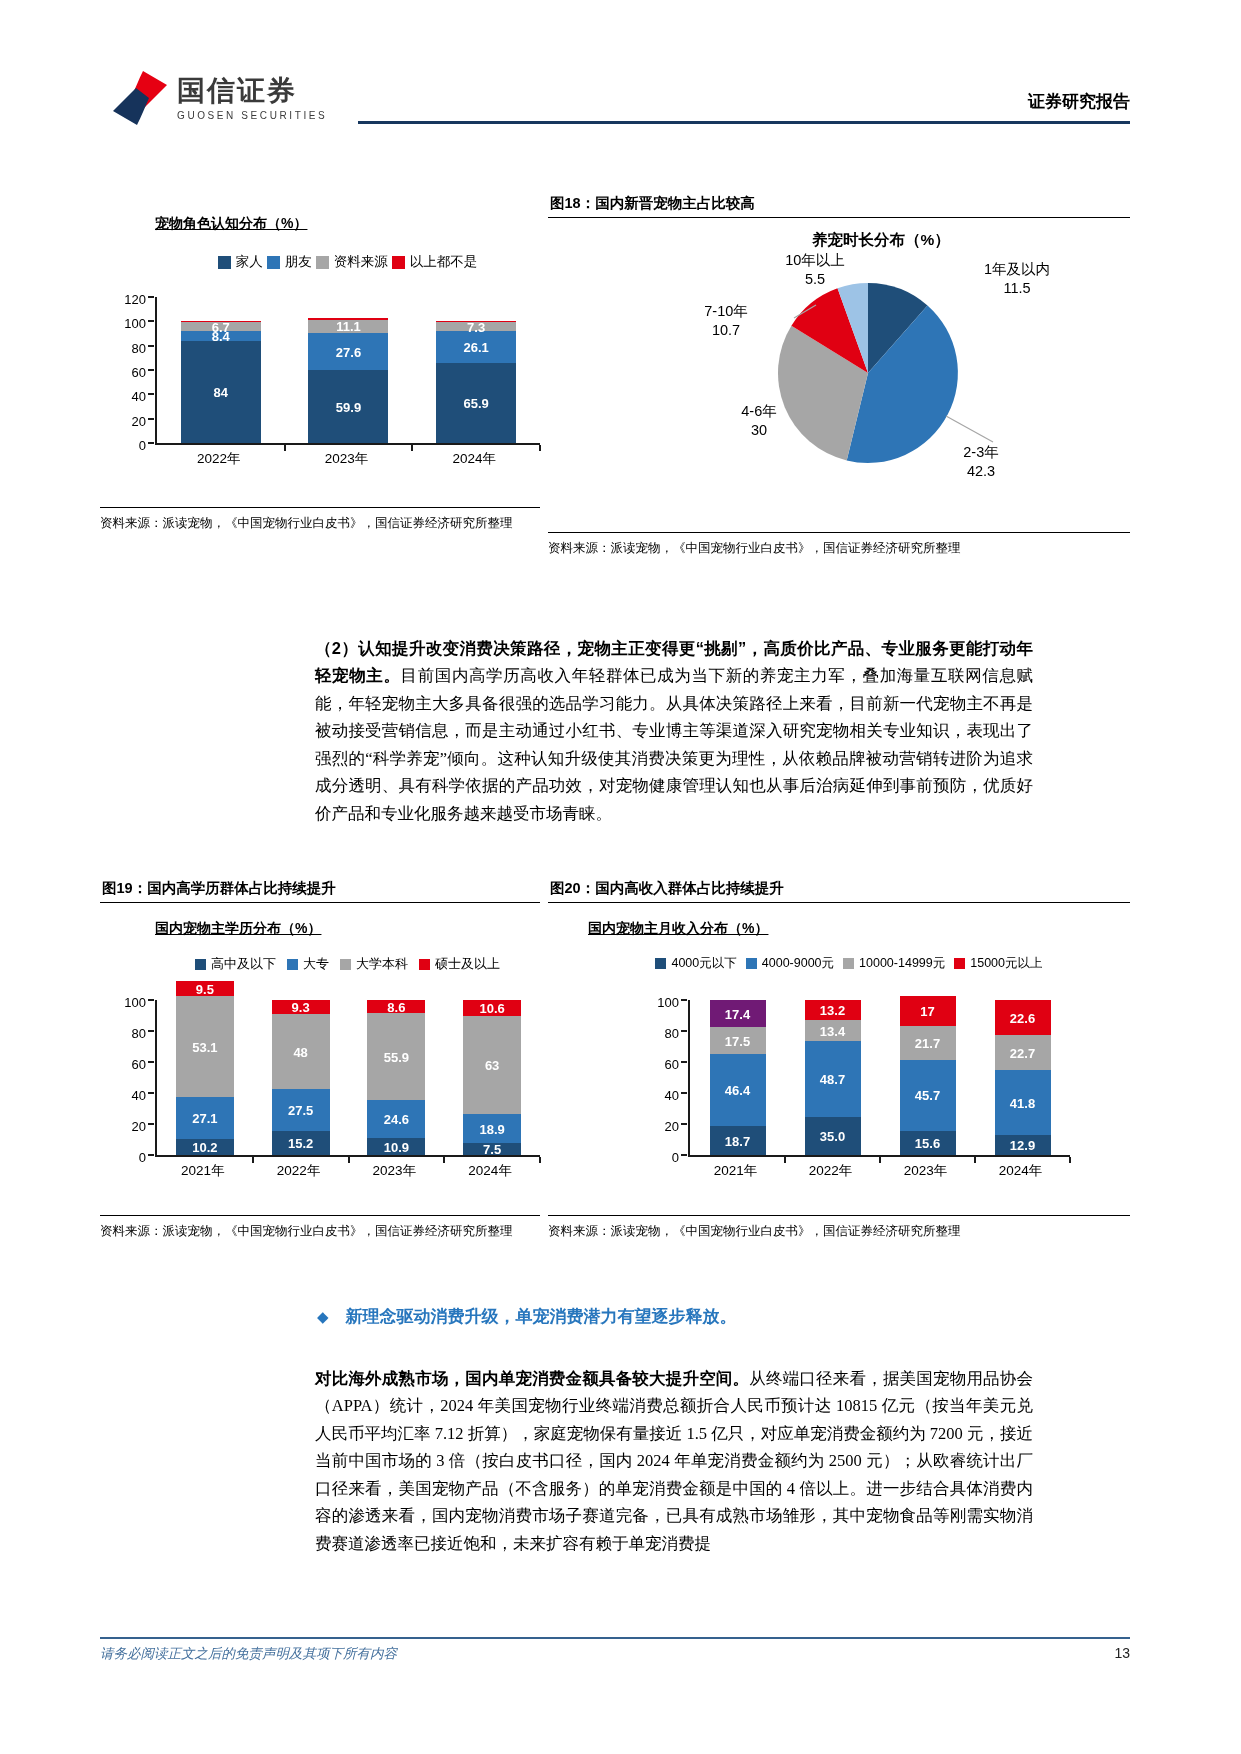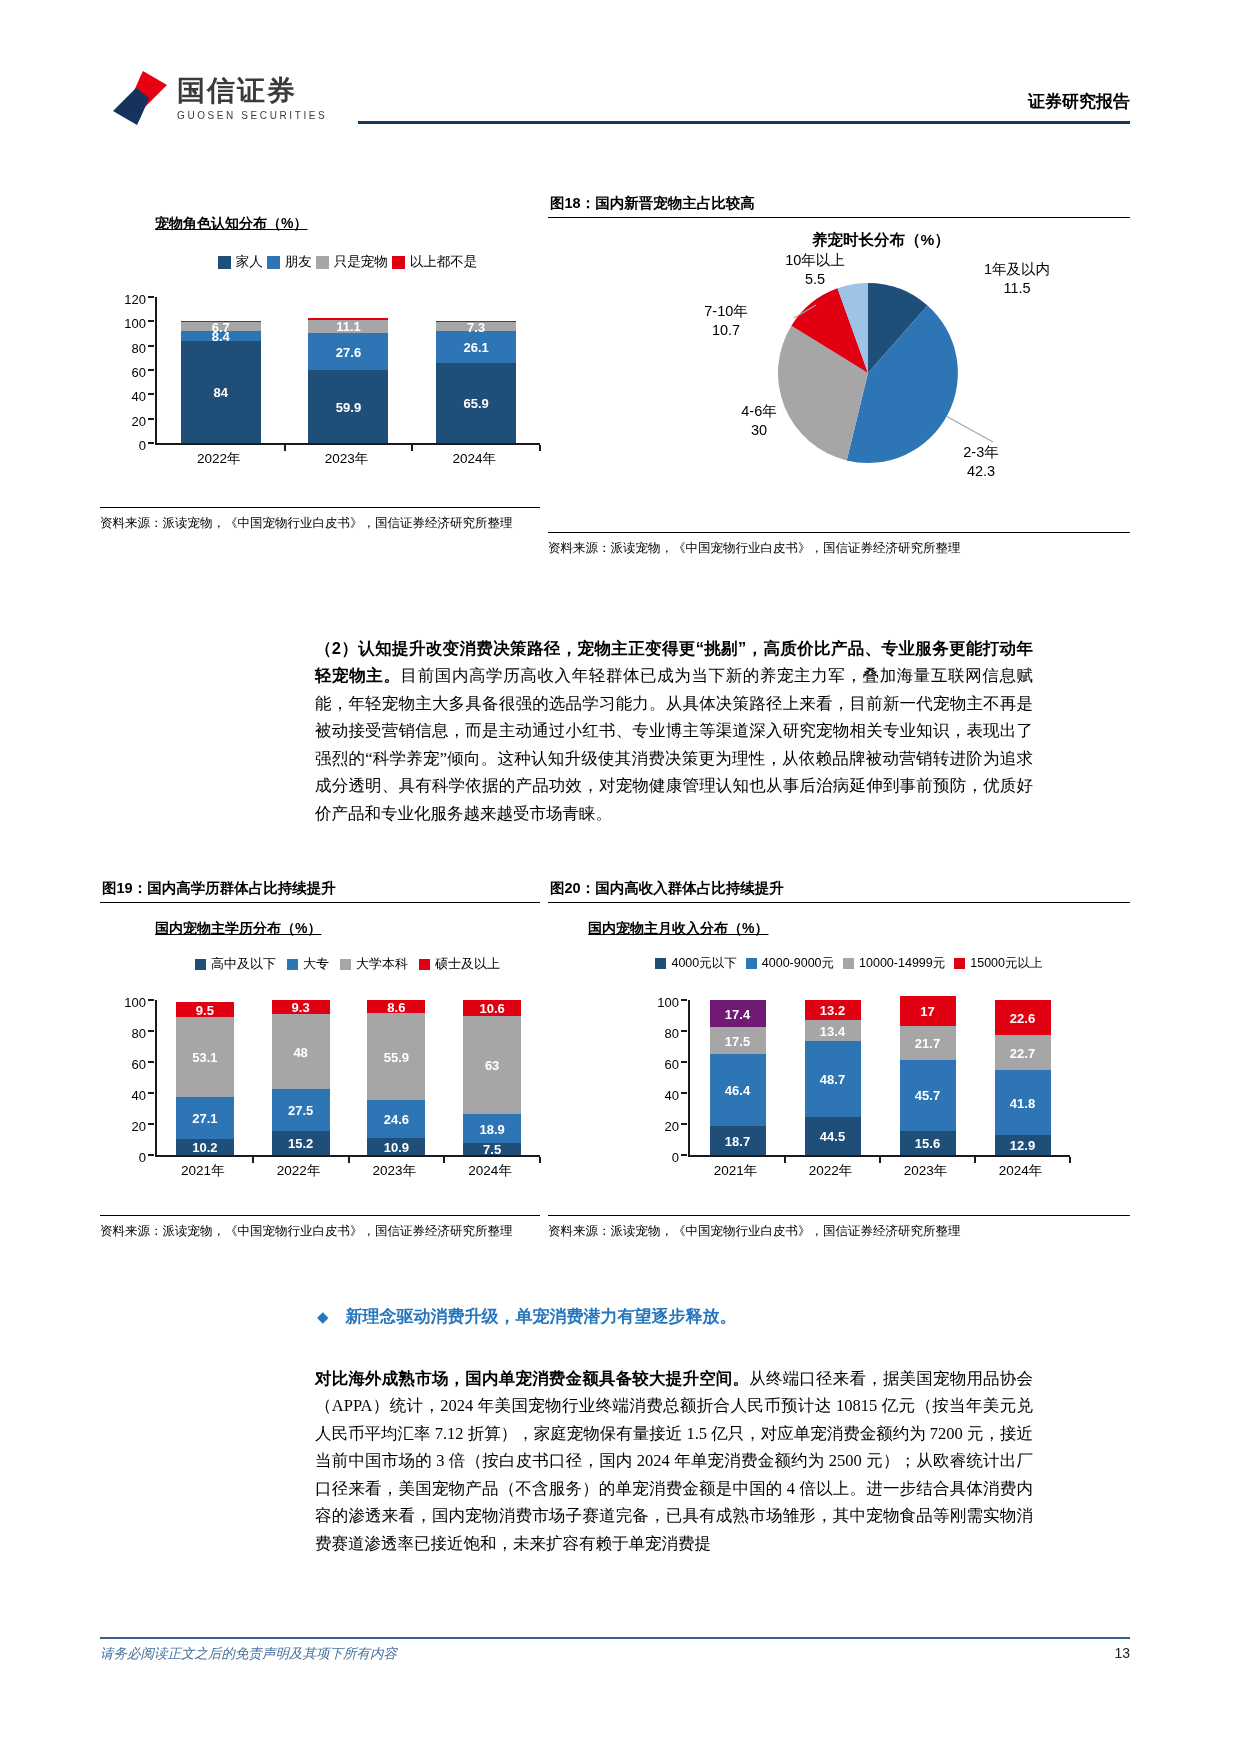--- a/index.html
+++ b/index.html
@@ -85,21 +85,21 @@
           <span class="legend-item">
             <span class="swatch" style="background: rgb(31, 78, 121); height: 13px; width: 13px;"></span>
             <span class="legend-label">家人</span>
           </span>
           <span class="legend-item">
             <span class="swatch" style="background: rgb(46, 117, 182); height: 13px; width: 13px;"></span>
             <span class="legend-label">朋友</span>
           </span>
           <span class="legend-item">
             <span class="swatch" style="background: rgb(166, 166, 166); height: 13px; width: 13px;"></span>
-            <span class="legend-label">只是宠物</span>
+            <span class="legend-label">资料来源</span>
           </span>
           <span class="legend-item">
             <span class="swatch" style="background: rgb(224, 0, 18); height: 13px; width: 13px;"></span>
             <span class="legend-label">以上都不是</span>
           </span>
         </div>
         <div class="plot-wrap" style="top: 104px;">
           <div class="ycol" style="width: 55px; height: 146px;">
             <span class="ylab" style="bottom: -8px;">0</span>
             <span class="ylab" style="bottom: 16.3333px;">20</span>
@@ -247,21 +247,21 @@
             <span class="ytick" style="bottom: 123px;"></span>
             <span class="ytick" style="bottom: 154px;"></span>
             <div class="bars">
               <div class="bar" style="width: 58px;">
                 <div class="seg" style="height: 15.81px; background: rgb(31, 78, 121);">
                   <span class="seg-label">10.2</span>
                 </div>
                 <div class="seg" style="height: 42.005px; background: rgb(46, 117, 182);">
                   <span class="seg-label">27.1</span>
                 </div>
-                <div class="seg" style="height: 80px; background: rgb(166, 166, 166);">
+                <div class="seg" style="height: 101px; background: rgb(166, 166, 166);">
                   <span class="seg-label">53.1</span>
                 </div>
                 <div class="seg" style="height: 15px; background: rgb(224, 0, 18);">
                   <span class="seg-label">9.5</span>
                 </div>
               </div>
               <div class="bar" style="width: 58px;">
                 <div class="seg" style="height: 23.56px; background: rgb(31, 78, 121);">
                   <span class="seg-label">15.2</span>
                 </div>
@@ -368,21 +368,21 @@
                 </div>
                 <div class="seg" style="height: 27.125px; background: rgb(166, 166, 166);">
                   <span class="seg-label">17.5</span>
                 </div>
                 <div class="seg" style="height: 26.97px; background: #701a75;">
                   <span class="seg-label">17.4</span>
                 </div>
               </div>
               <div class="bar" style="width: 56px;">
                 <div class="seg" style="height: 38.285px; background: rgb(31, 78, 121);">
-                  <span class="seg-label">44.5</span>
+                  <span class="seg-label">35.0</span>
                 </div>
                 <div class="seg" style="height: 75.485px; background: rgb(46, 117, 182);">
                   <span class="seg-label">48.7</span>
                 </div>
                 <div class="seg" style="height: 20.77px; background: rgb(166, 166, 166);">
                   <span class="seg-label">13.4</span>
                 </div>
                 <div class="seg" style="height: 20.46px; background: rgb(224, 0, 18);">
                   <span class="seg-label">13.2</span>
                 </div>

